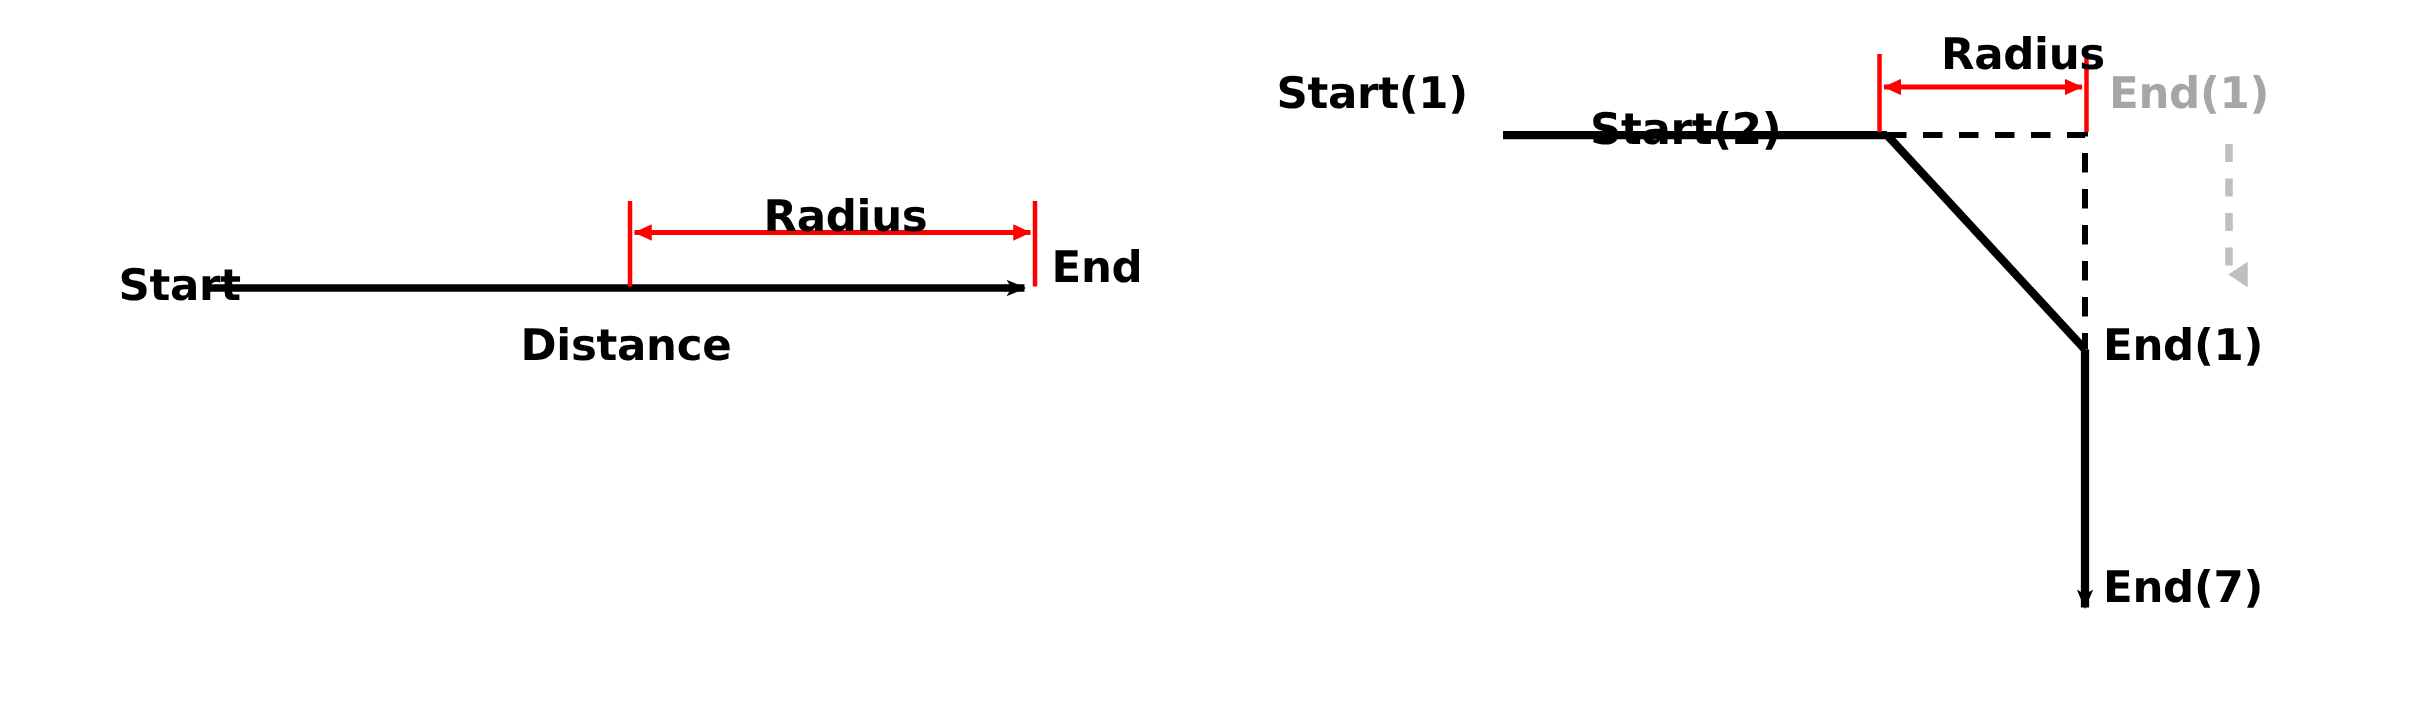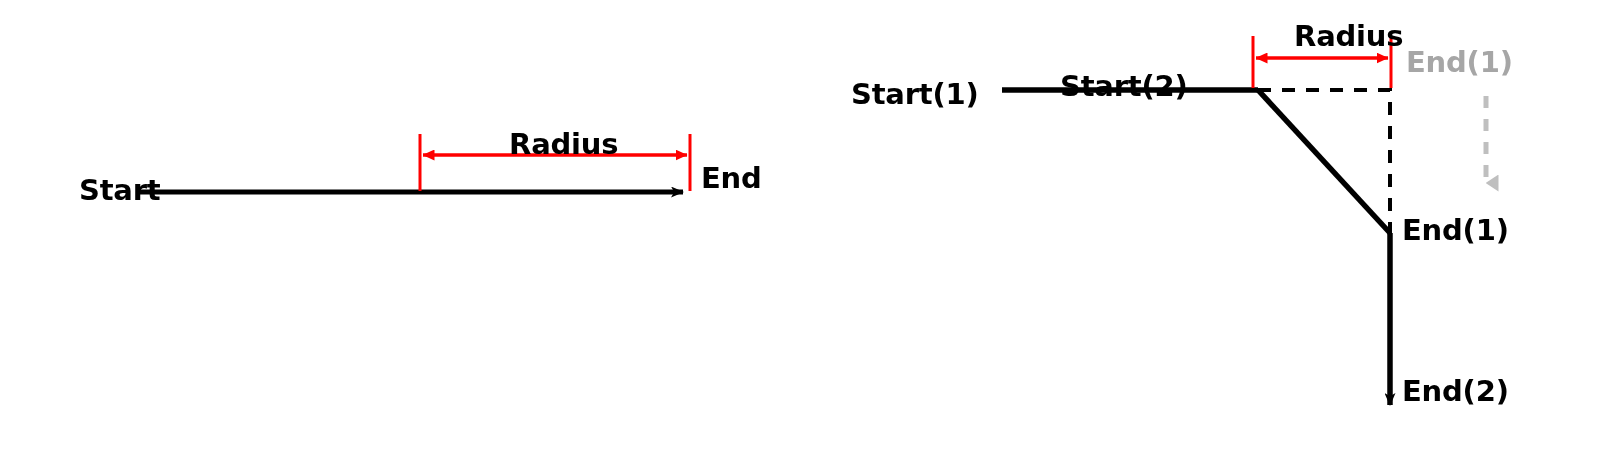--- a/index.html
+++ b/index.html
@@ -83,26 +83,27 @@
       <line x1="1486" y1="96" x2="1486" y2="183" stroke="#bfbfbf" stroke-width="5" stroke-dasharray="12,11" marker-end="url(#grayArrow)"></line>
     </g>
   </svg>
 
   <div class="lbl" style="left:79px; top:176px;">Start</div>
 
   <div class="lbl" style="left:701px; top:164px;">End</div>
 
   <div class="lbl" style="left:509px; top:130px;">Radius</div>
 
+  <div class="lbl" style="left:347px; top:216px;">Distance</div>
 
-  <div class="lbl" style="left:851px; top:48px;margin-top:32px;">Start(1)</div>
+  <div class="lbl" style="left:851px; top:48px;">Start(1)</div>
 
   <div class="lbl" style="left:1060px; top:48px;margin-top:24px;">Start(2)</div>
 
   <div class="lbl" style="left:1294px; top:22px;">Radius</div>
 
   <div class="lbl lbl-gray" style="left:1406px; top:48px;">End(1)</div>
 
   <div class="lbl" style="left:1402px; top:216px;">End(1)</div>
 
-  <div class="lbl" style="left:1402px; top:377px;">End(2)</div>
+  <div class="lbl" style="left:1402px; top:377px;">End(7)</div>
 
 </div>
 
 </body></html>

